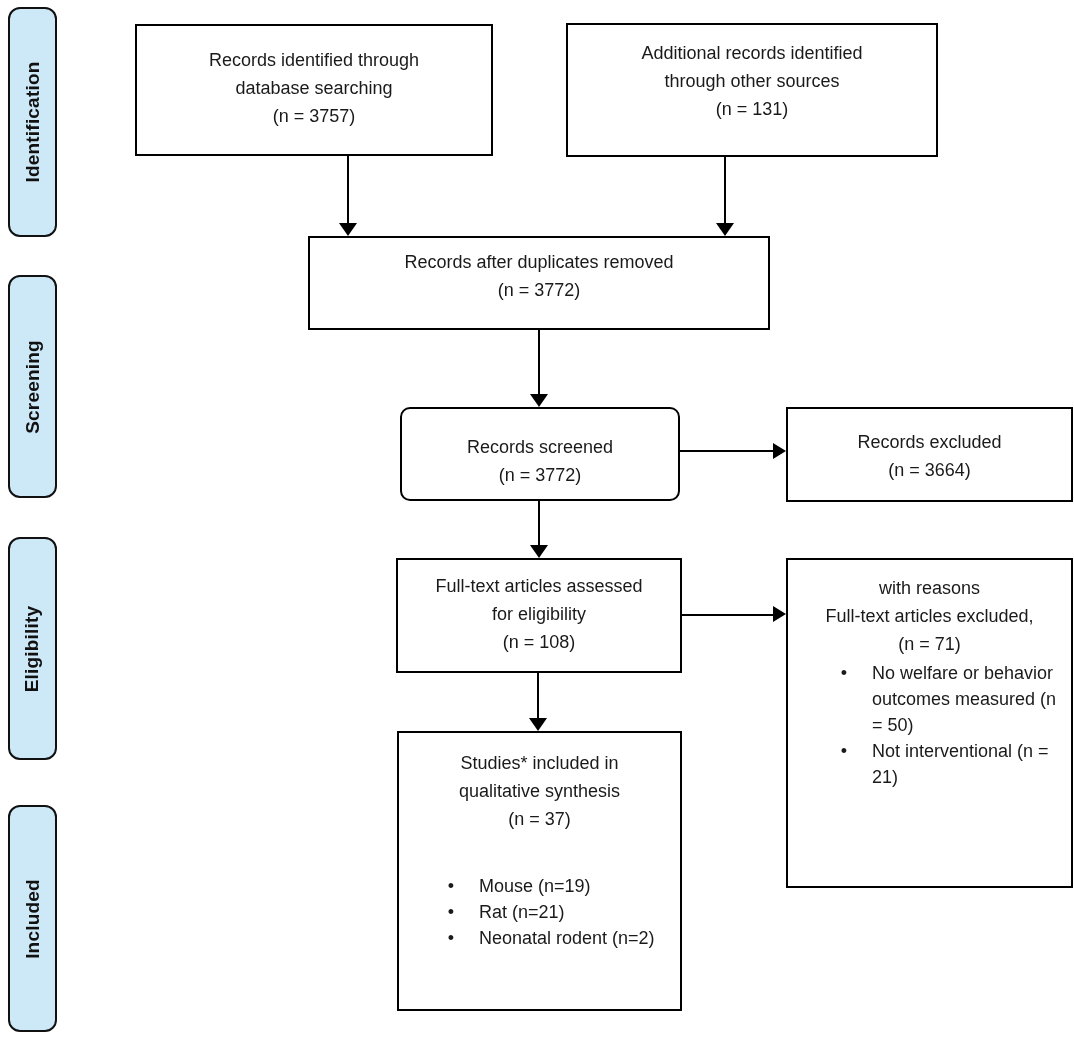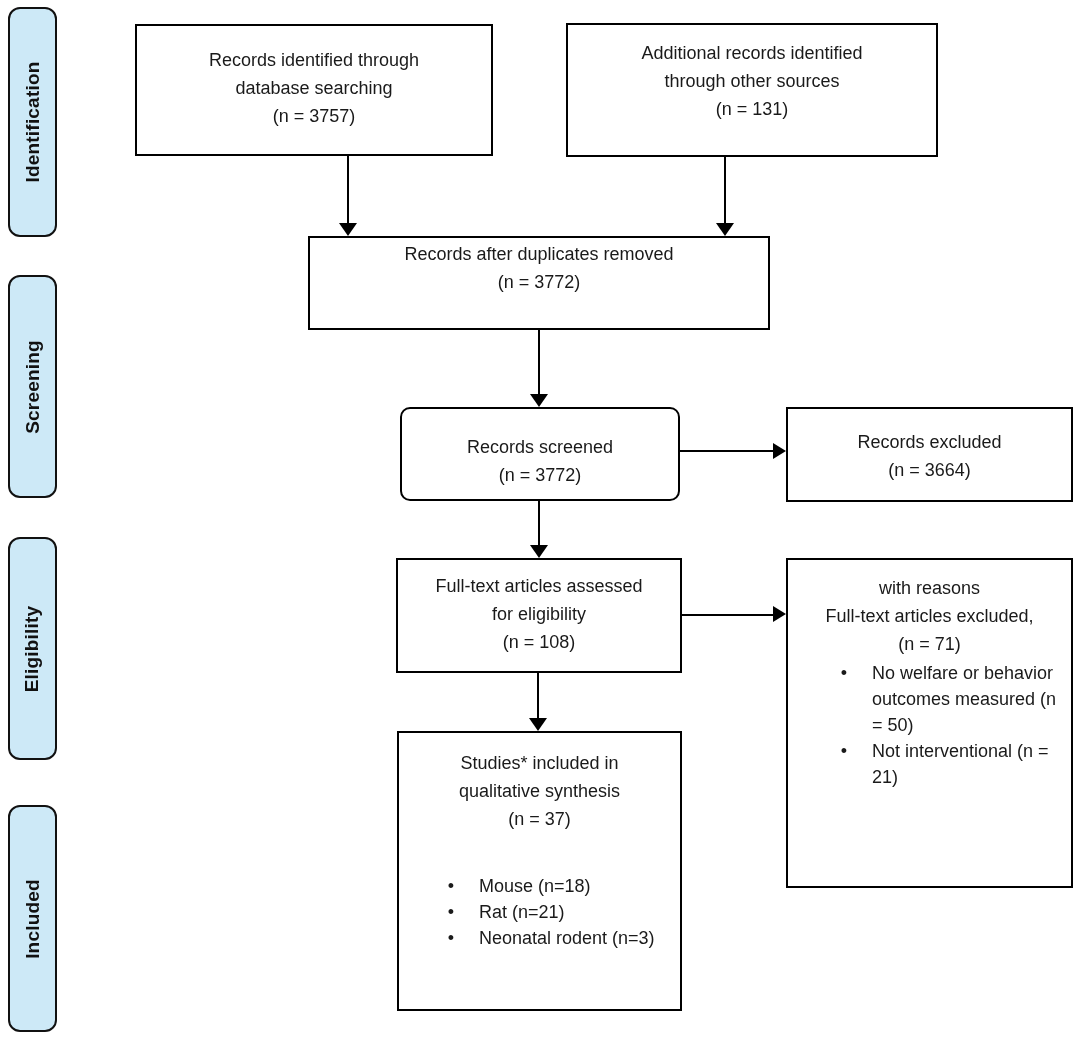--- a/index.html
+++ b/index.html
@@ -63,21 +63,21 @@
   }
   .head-right {
     position: absolute; width: 0; height: 0;
     border-top: 8px solid transparent;
     border-bottom: 8px solid transparent;
     border-left: 13px solid #000000;
   }
   
   .b-identified { padding-top: 20px; }
   .b-additional { padding-top: 14px; }
-  .b-duplicates { padding-top: 2px; }
+  .b-duplicates { padding-top: 10px; }
   .b-screened { padding-top: 24px; border-radius: 10px; }
   .b-rexcluded { padding-top: 19px; }
   .b-fulltext { padding-top: 12px; }
   .b-ftexcluded { padding-top: 14px; }
   .b-studies { padding-top: 16px; }
 </style>
 </head>
 <body>
 
 <div class="canvas">
@@ -144,29 +144,29 @@
     </ul>
   </div>
 
   <div class="fbox b-studies" style="left:397px; top:731px; width:285px; height:280px;">
     <div class="line">Studies* included in</div>
     <div class="line">qualitative synthesis</div>
     <div class="line">(n = 37)</div>
     <ul class="bullets st-bullets">
       <li>
         <span class="marker">•</span>
-        <span class="btext">Mouse (n=18)</span>
+        <span class="btext">Mouse (n=19)</span>
       </li>
       <li>
         <span class="marker">•</span>
         <span class="btext">Rat (n=21)</span>
       </li>
       <li>
         <span class="marker">•</span>
-        <span class="btext">Neonatal rodent (n=3)</span>
+        <span class="btext">Neonatal rodent (n=2)</span>
       </li>
     </ul>
   </div>
 
   <div class="vline" style="left:347px; top:156px; height:68px;"></div>
   <div class="head-down" style="left:339px; top:223px;"></div>
 
   <div class="vline" style="left:724px; top:157px; height:67px;"></div>
   <div class="head-down" style="left:716px; top:223px;"></div>
 

